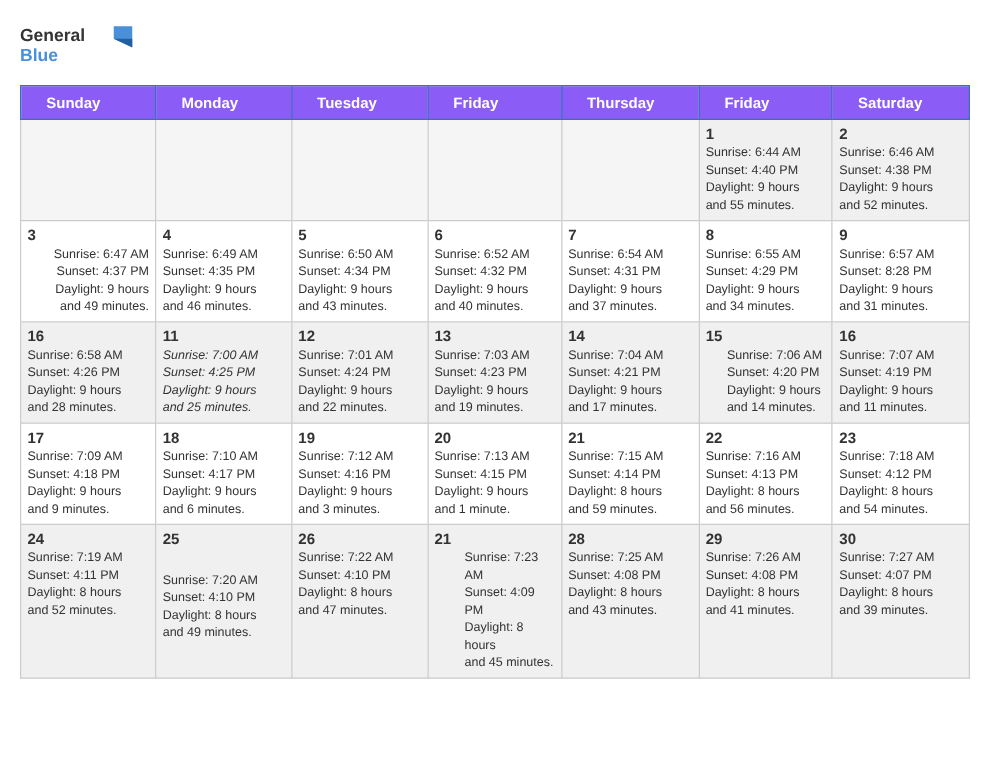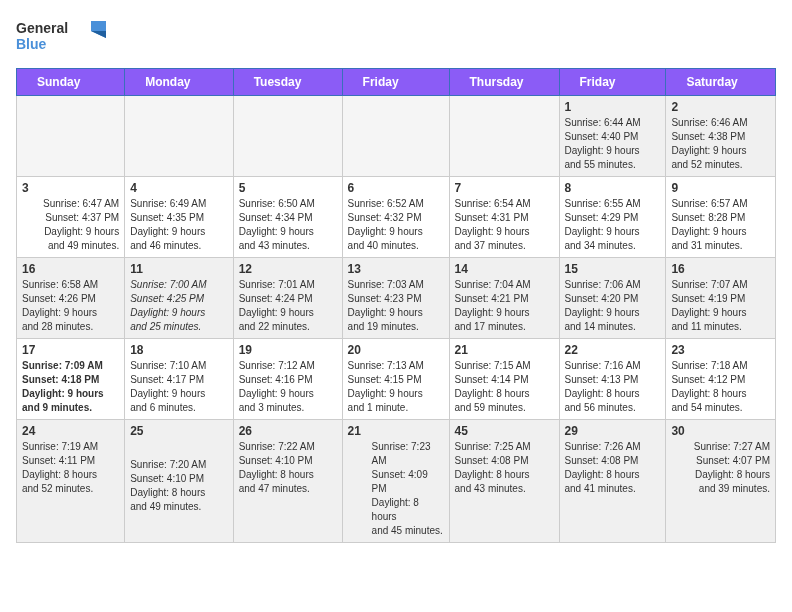--- a/index.html
+++ b/index.html
@@ -208,37 +208,37 @@
         </td>
         <td class="shaded">
           <span class="day-num">14</span>
           <div class="day-info" style="white-space: pre-line;">Sunrise: 7:04 AM
 Sunset: 4:21 PM
 Daylight: 9 hours
 and 17 minutes.</div>
         </td>
         <td class="shaded">
           <span class="day-num">15</span>
-          <div class="day-info" style="white-space: pre-line;">Sunrise: 7:06 AM
+          <div class="day-info" style="white-space: pre-line; margin-left: 17px;">Sunrise: 7:06 AM
 Sunset: 4:20 PM
 Daylight: 9 hours
 and 14 minutes.</div>
         </td>
         <td class="shaded">
           <span class="day-num">16</span>
           <div class="day-info" style="white-space: pre-line;">Sunrise: 7:07 AM
 Sunset: 4:19 PM
 Daylight: 9 hours
 and 11 minutes.</div>
         </td>
       </tr>
       <tr>
         <td>
           <span class="day-num">17</span>
-          <div class="day-info" style="white-space: pre-line; font-weight: bold;">Sunrise: 7:09 AM
+          <div class="day-info" style="white-space: pre-line;">Sunrise: 7:09 AM
 Sunset: 4:18 PM
 Daylight: 9 hours
 and 9 minutes.</div>
         </td>
         <td>
           <span class="day-num">18</span>
           <div class="day-info" style="white-space: pre-line;">Sunrise: 7:10 AM
 Sunset: 4:17 PM
 Daylight: 9 hours
 and 6 minutes.</div>
@@ -302,35 +302,35 @@
 and 47 minutes.</div>
         </td>
         <td class="shaded">
           <span class="day-num">21</span>
           <div class="day-info" style="white-space: pre-line; margin-left: 24px;">Sunrise: 7:23 AM
 Sunset: 4:09 PM
 Daylight: 8 hours
 and 45 minutes.</div>
         </td>
         <td class="shaded">
-          <span class="day-num">45</span>
+          <span class="day-num">28</span>
           <div class="day-info" style="white-space: pre-line;">Sunrise: 7:25 AM
 Sunset: 4:08 PM
 Daylight: 8 hours
 and 43 minutes.</div>
         </td>
         <td class="shaded">
           <span class="day-num">29</span>
           <div class="day-info" style="white-space: pre-line;">Sunrise: 7:26 AM
 Sunset: 4:08 PM
 Daylight: 8 hours
 and 41 minutes.</div>
         </td>
         <td class="shaded">
           <span class="day-num">30</span>
-          <div class="day-info" style="white-space: pre-line; text-align: right;">Sunrise: 7:27 AM
+          <div class="day-info" style="white-space: pre-line;">Sunrise: 7:27 AM
 Sunset: 4:07 PM
 Daylight: 8 hours
 and 39 minutes.</div>
         </td>
       </tr>
     </tbody>
 </table>
 
 </body></html>

